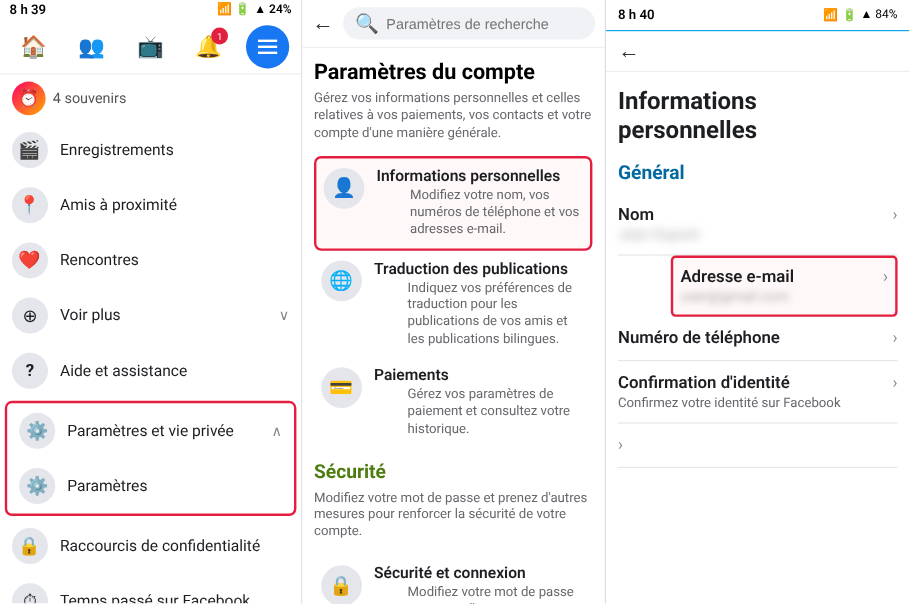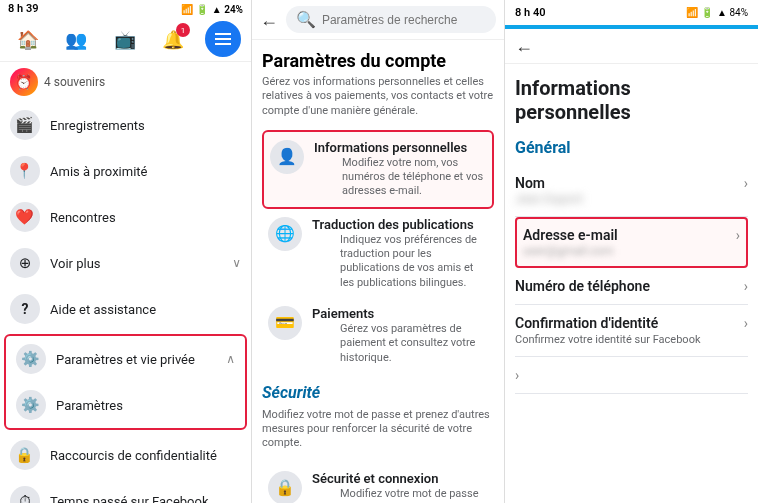--- a/index.html
+++ b/index.html
@@ -11,21 +11,21 @@
       height: 503px;
       background: #fff;
       border-right: 1px solid #ddd;
       display: flex;
       flex-direction: column;
       overflow: hidden;
     }
     .status-bar {
       display: flex;
       justify-content: space-between;
-      align-items: flex-end;
+      align-items: flex-start;
       padding: 2px 8px;
       font-size: 11px;
       font-weight: 600;
       background: #fff;
       gap: 32px;
     }
     .status-icons { display: flex; gap: 3px; align-items: center; font-size: 10px; }
     .nav-icons {
       display: flex;
       justify-content: space-around;
@@ -118,47 +118,48 @@
     }
     .settings-icon-wrap {
       width: 34px; height: 34px; border-radius: 50%;
       background: #e4e6eb;
       display: flex; align-items: center; justify-content: center;
       font-size: 16px; flex-shrink: 0;
     }
     .settings-item-text { flex: 1; }
     .settings-item-title { font-size: 13px; font-weight: 600; color: #1c1e21; }
     .settings-item-desc { font-size: 11px; color: #65676b; line-height: 1.3; margin-top: 1px; margin-left: 28px; }
-    .section-heading { font-size: 16px; font-weight: 700; margin: 10px 0 6px; color: #0369a1; font-style: italic; }
+    .section-heading { font-size: 16px; font-weight: 700; margin: 10px 0 6px; color: #4d7c0f; }
 
     
     .panel-right {
       width: 253px;
       height: 503px;
       background: #fff;
       display: flex;
       flex-direction: column;
       overflow: hidden;
     }
     .panel-right .top-bar {
       display: flex; align-items: center; padding: 6px 10px; gap: 8px;
-      border-bottom: 4px solid #0ea5e9;
+      border-bottom: 1px solid #0ea5e9;
     }
     .right-content { padding: 12px 10px; overflow-y: auto; flex: 1; }
     .right-title { font-size: 20px; font-weight: 700; margin-bottom: 14px; color: #1c1e21; }
     .right-section-label { font-size: 16px; font-weight: 700; color: #0369a1; margin-bottom: 8px; }
     .info-row {
       display: flex; align-items: flex-start; justify-content: space-between;
       padding: 10px 0; border-bottom: 1px solid #e4e6eb; cursor: pointer;
     }
     .info-row.highlighted-row {
       border: 2px solid #e41e3f;
       border-radius: 4px;
       padding: 8px 6px;
       background: #fff8f8;
+      margin-left: 44px;
     }
     .info-row-left {}
     .info-row-label { font-size: 14px; font-weight: 600; color: #1c1e21; }
     .info-row-value { font-size: 12px; color: #65676b; margin-top: 1px; }
     .info-row-chevron { font-size: 14px; color: #888; }
     .info-row-desc { font-size: 11px; color: #65676b; margin-top: 2px; }
   </style>
 </head>
 <body>
 

